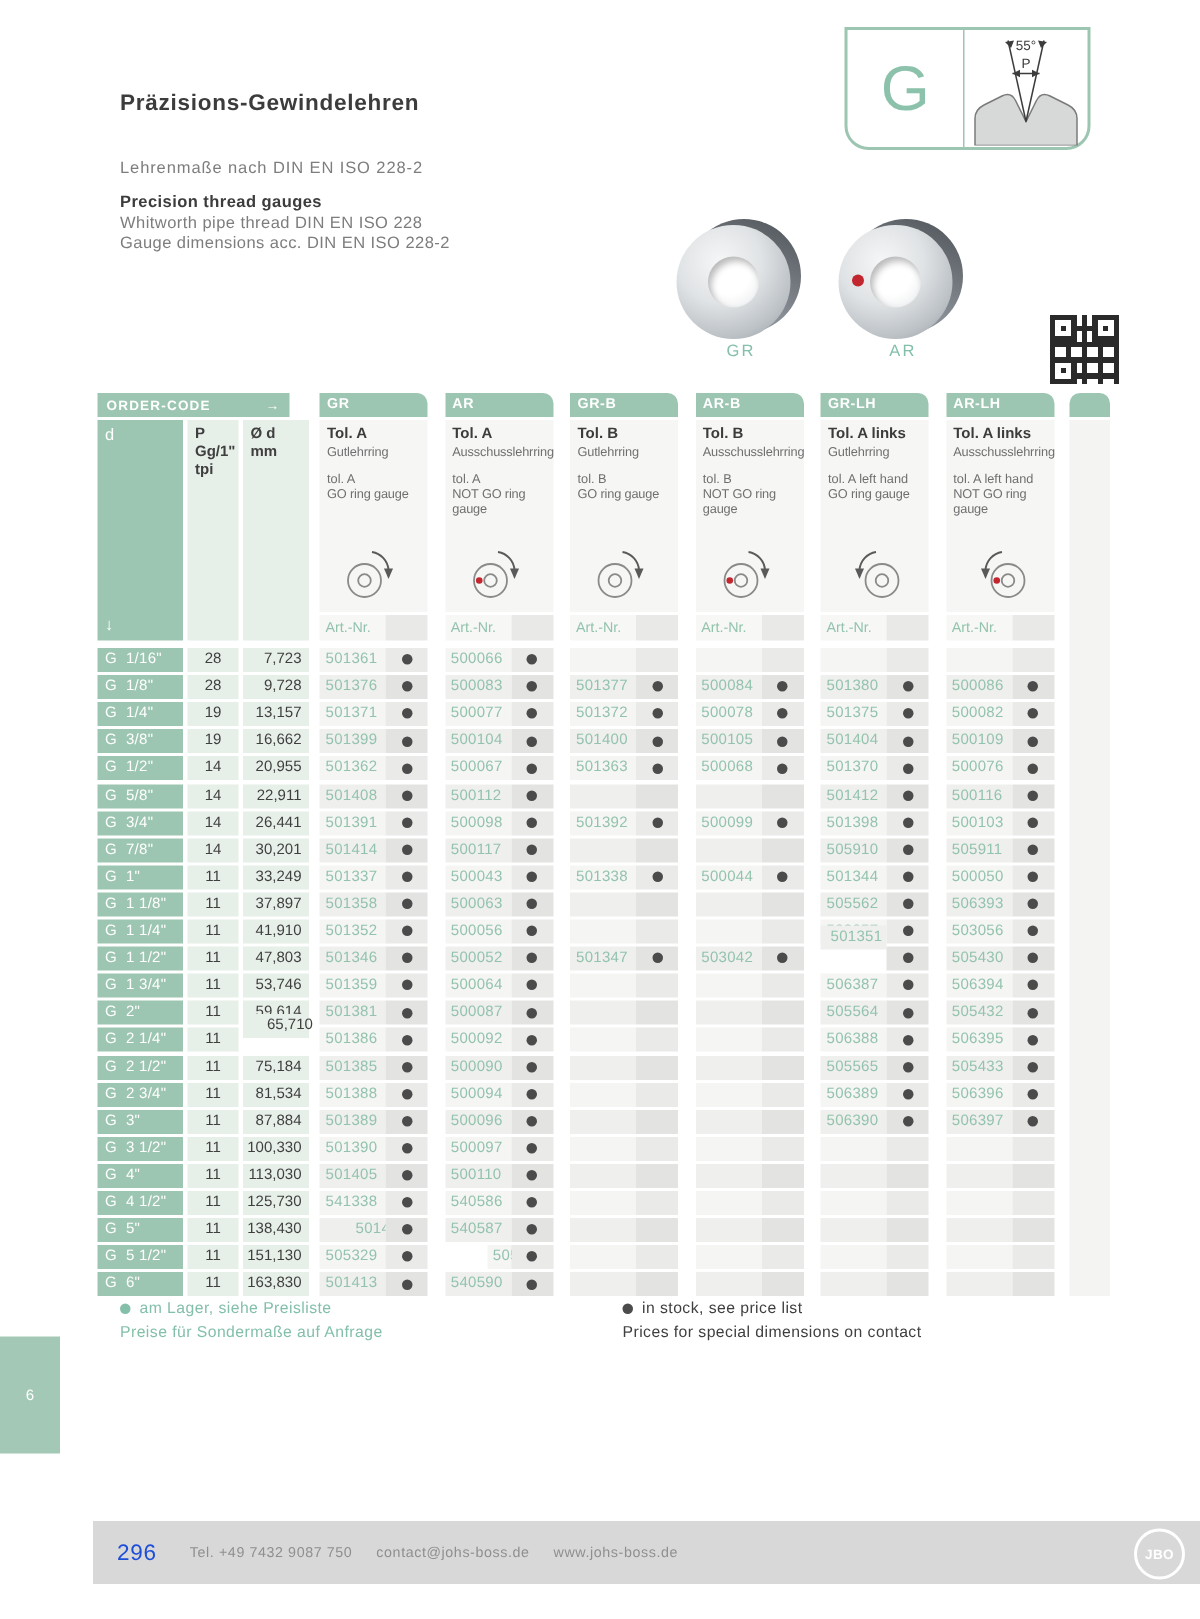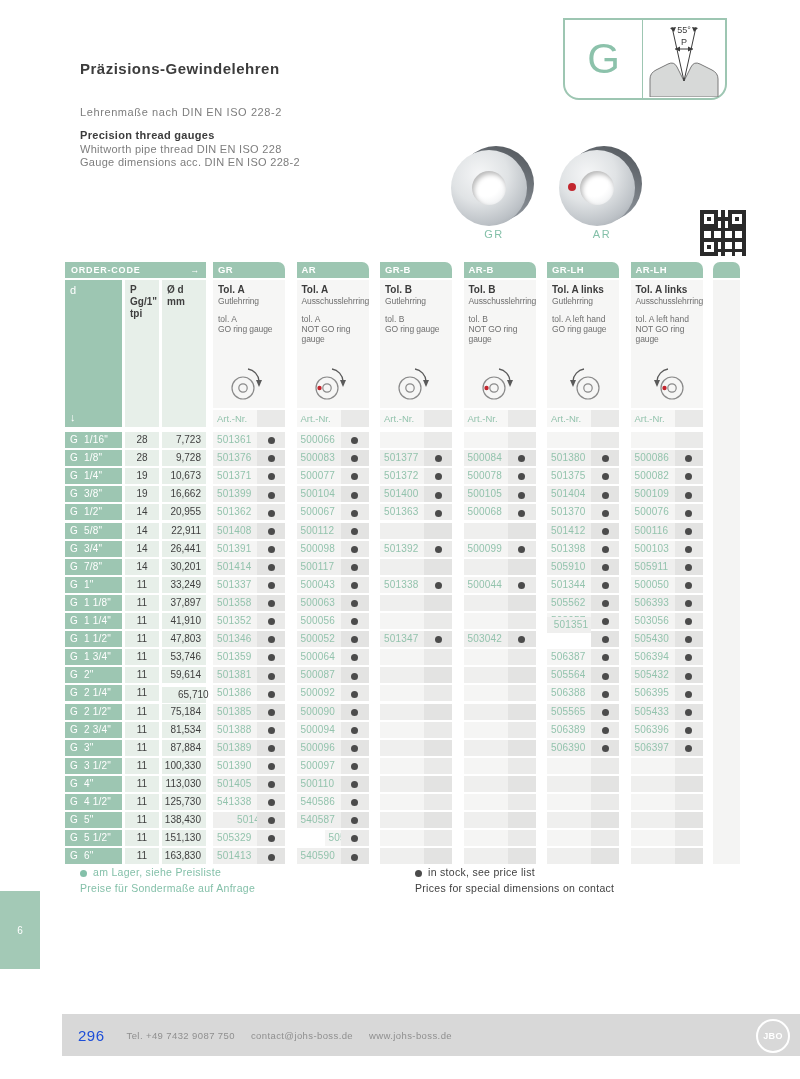--- a/index.html
+++ b/index.html
@@ -33,21 +33,21 @@
              box-shadow:inset 2px 3px 5px rgba(0,0,0,.28);}
   .ring-dot{position:absolute;left:9px;top:37px;width:8px;height:8px;border-radius:50%;background:#c2262e;}
   .ring-label{width:86px;text-align:center;font-size:11px;color:#84c0a9;letter-spacing:1.5px;}
 
   
   .qr{left:700px;top:210px;width:46px;height:46px;}
 
   
   #gauge-table{left:65px;top:262px;width:676px;height:604px;}
   #gauge-table>div{position:absolute;box-sizing:border-box;}
-  .t-orderbar{left:0;top:0;width:141px;height:16px;background:#9dc6b2;color:#fff;font-size:9px;
+  .t-orderbar{left:0;top:0;width:128px;height:16px;background:#9dc6b2;color:#fff;font-size:9px;
               font-weight:bold;letter-spacing:.8px;display:flex;justify-content:space-between;
               align-items:center;padding:0 6px;}
   .t-dhead{left:0;top:18px;width:57px;height:147px;background:#9dc6b2;color:#fff;font-size:11px;
            padding:4px 0 0 5px;}
   .t-dhead .down{position:absolute;bottom:4px;left:5px;font-size:11px;}
   .t-phead{left:60px;top:18px;width:34px;height:147px;background:#e7efe9;color:#3f3f3f;
            font-size:10px;font-weight:bold;line-height:12px;padding:4px 0 0 5px;}
   .t-diahead{left:97px;top:18px;width:44px;height:147px;background:#e7efe9;color:#3f3f3f;
              font-size:10px;font-weight:bold;line-height:12px;padding:4px 0 0 5px;}
   .t-tab{top:0;width:72px;height:16px;background:#9dc6b2;color:#fff;font-size:9.5px;font-weight:bold;
@@ -348,21 +348,21 @@
       <div class="t-artcell odd" style="left: 315px; top: 188.1px;">501377</div>
       <div class="t-dotcell odd" style="left: 359px; top: 188.1px;"><span class="dot"></span></div>
       <div class="t-artcell odd" style="left: 398.5px; top: 188.1px;">500084</div>
       <div class="t-dotcell odd" style="left: 442.5px; top: 188.1px;"><span class="dot"></span></div>
       <div class="t-artcell odd" style="left: 482px; top: 188.1px;">501380</div>
       <div class="t-dotcell odd" style="left: 526px; top: 188.1px;"><span class="dot"></span></div>
       <div class="t-artcell odd" style="left: 565.5px; top: 188.1px;">500086</div>
       <div class="t-dotcell odd" style="left: 609.5px; top: 188.1px;"><span class="dot"></span></div>
       <div class="t-dcell" style="top: 206.2px;">G  1/4"</div>
       <div class="t-pcell" style="top: 206.2px;">19</div>
-      <div class="t-diacell" style="top: 206.2px;">10,673</div>
+      <div class="t-diacell" style="top: 206.2px;">13,157</div>
       <div class="t-artcell" style="left: 148px; top: 206.2px;">501371</div>
       <div class="t-dotcell" style="left: 192px; top: 206.2px;"><span class="dot"></span></div>
       <div class="t-artcell" style="left: 231.5px; top: 206.2px;">500077</div>
       <div class="t-dotcell" style="left: 275.5px; top: 206.2px;"><span class="dot"></span></div>
       <div class="t-artcell" style="left: 315px; top: 206.2px;">501372</div>
       <div class="t-dotcell" style="left: 359px; top: 206.2px;"><span class="dot"></span></div>
       <div class="t-artcell" style="left: 398.5px; top: 206.2px;">500078</div>
       <div class="t-dotcell" style="left: 442.5px; top: 206.2px;"><span class="dot"></span></div>
       <div class="t-artcell" style="left: 482px; top: 206.2px;">501375</div>
       <div class="t-dotcell" style="left: 526px; top: 206.2px;"><span class="dot"></span></div>
@@ -528,21 +528,21 @@
       <div class="t-artcell odd" style="left: 315px; top: 405.3px;"></div>
       <div class="t-dotcell odd" style="left: 359px; top: 405.3px;"></div>
       <div class="t-artcell odd" style="left: 398.5px; top: 405.3px;"></div>
       <div class="t-dotcell odd" style="left: 442.5px; top: 405.3px;"></div>
       <div class="t-artcell odd" style="left: 482px; top: 405.3px;">505564</div>
       <div class="t-dotcell odd" style="left: 526px; top: 405.3px;"><span class="dot"></span></div>
       <div class="t-artcell odd" style="left: 565.5px; top: 405.3px;">505432</div>
       <div class="t-dotcell odd" style="left: 609.5px; top: 405.3px;"><span class="dot"></span></div>
       <div class="t-dcell" style="top: 423.4px;">G  2 1/4"</div>
       <div class="t-pcell" style="top: 423.4px;">11</div>
-      <div class="t-diacell" style="top: 425px; padding-left: 16px;">65,710</div>
+      <div class="t-diacell" style="top: 414px; padding-left: 16px;">65,710</div>
       <div class="t-artcell" style="left: 148px; top: 423.4px;">501386</div>
       <div class="t-dotcell" style="left: 192px; top: 423.4px;"><span class="dot"></span></div>
       <div class="t-artcell" style="left: 231.5px; top: 423.4px;">500092</div>
       <div class="t-dotcell" style="left: 275.5px; top: 423.4px;"><span class="dot"></span></div>
       <div class="t-artcell" style="left: 315px; top: 423.4px;"></div>
       <div class="t-dotcell" style="left: 359px; top: 423.4px;"></div>
       <div class="t-artcell" style="left: 398.5px; top: 423.4px;"></div>
       <div class="t-dotcell" style="left: 442.5px; top: 423.4px;"></div>
       <div class="t-artcell" style="left: 482px; top: 423.4px;">506388</div>
       <div class="t-dotcell" style="left: 526px; top: 423.4px;"><span class="dot"></span></div>

